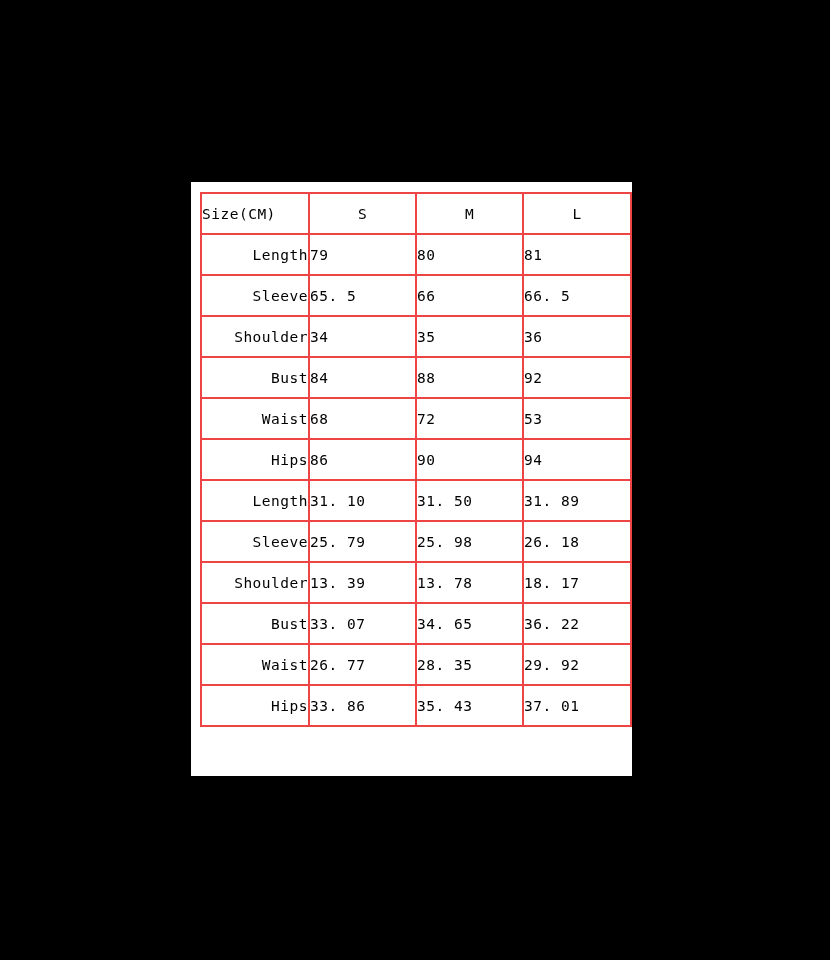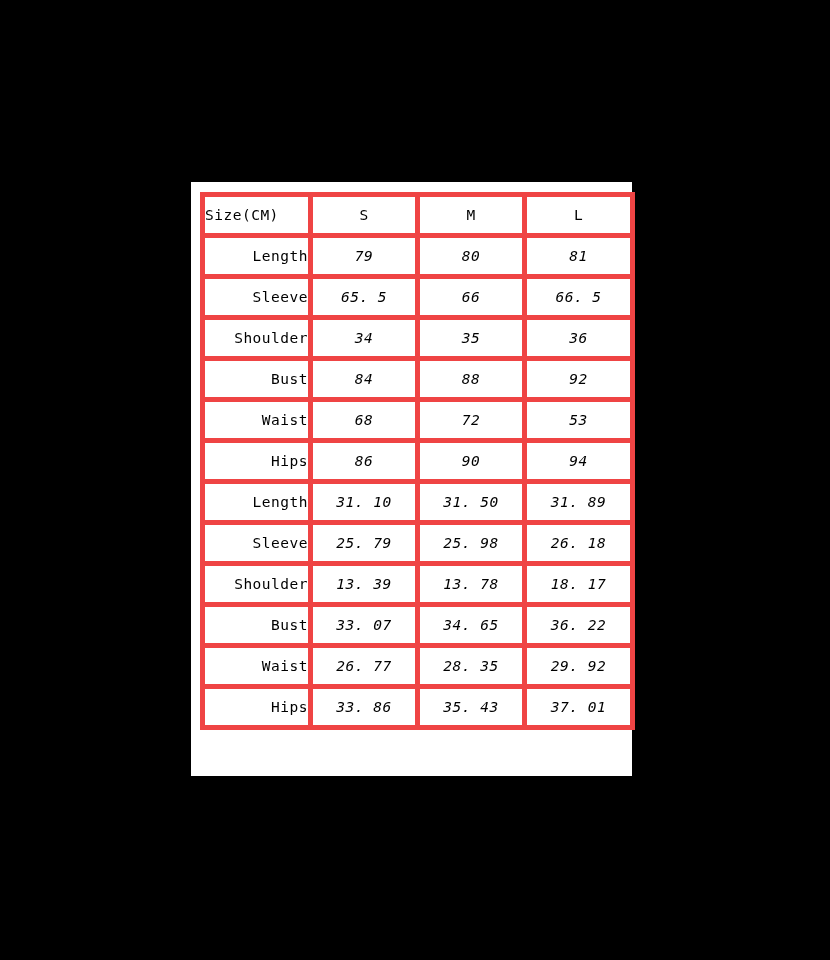--- a/index.html
+++ b/index.html
@@ -36,21 +36,21 @@
     border-collapse: collapse;
     table-layout: fixed;
   }
   #size-table col.c-label { width: 108px; }
   #size-table col.c-s     { width: 107px; }
   #size-table col.c-m     { width: 107px; }
   #size-table col.c-l     { width: 108px; }
 
   #size-table td {
     height: 41px;
-    border: 5px solid #ef4444;
+    border: 2px solid #ef4444;
     font-size: 14.5px;
     color: #000000;
     letter-spacing: 0.5px;
     padding: 0;
     box-sizing: border-box;
     background: #ffffff;
   }
   td.label-cell {
     background: #FFC000;
     text-align: right;
@@ -58,23 +58,21 @@
   }
   tr.header-row td {
     background: #FFC000;
     text-align: center;
   }
   tr.header-row td.label-cell {
     text-align: left;
     padding-left: 5px;
   }
   td.value-cell {
-    text-align: center;
     background: #ffffff;
-    font-style: italic;
   }
 </style>
 </head>
 <body>
 
 <div id="page">
   <div id="chart-card">
     <table id="size-table">
       <colgroup>
         <col class="c-label">

